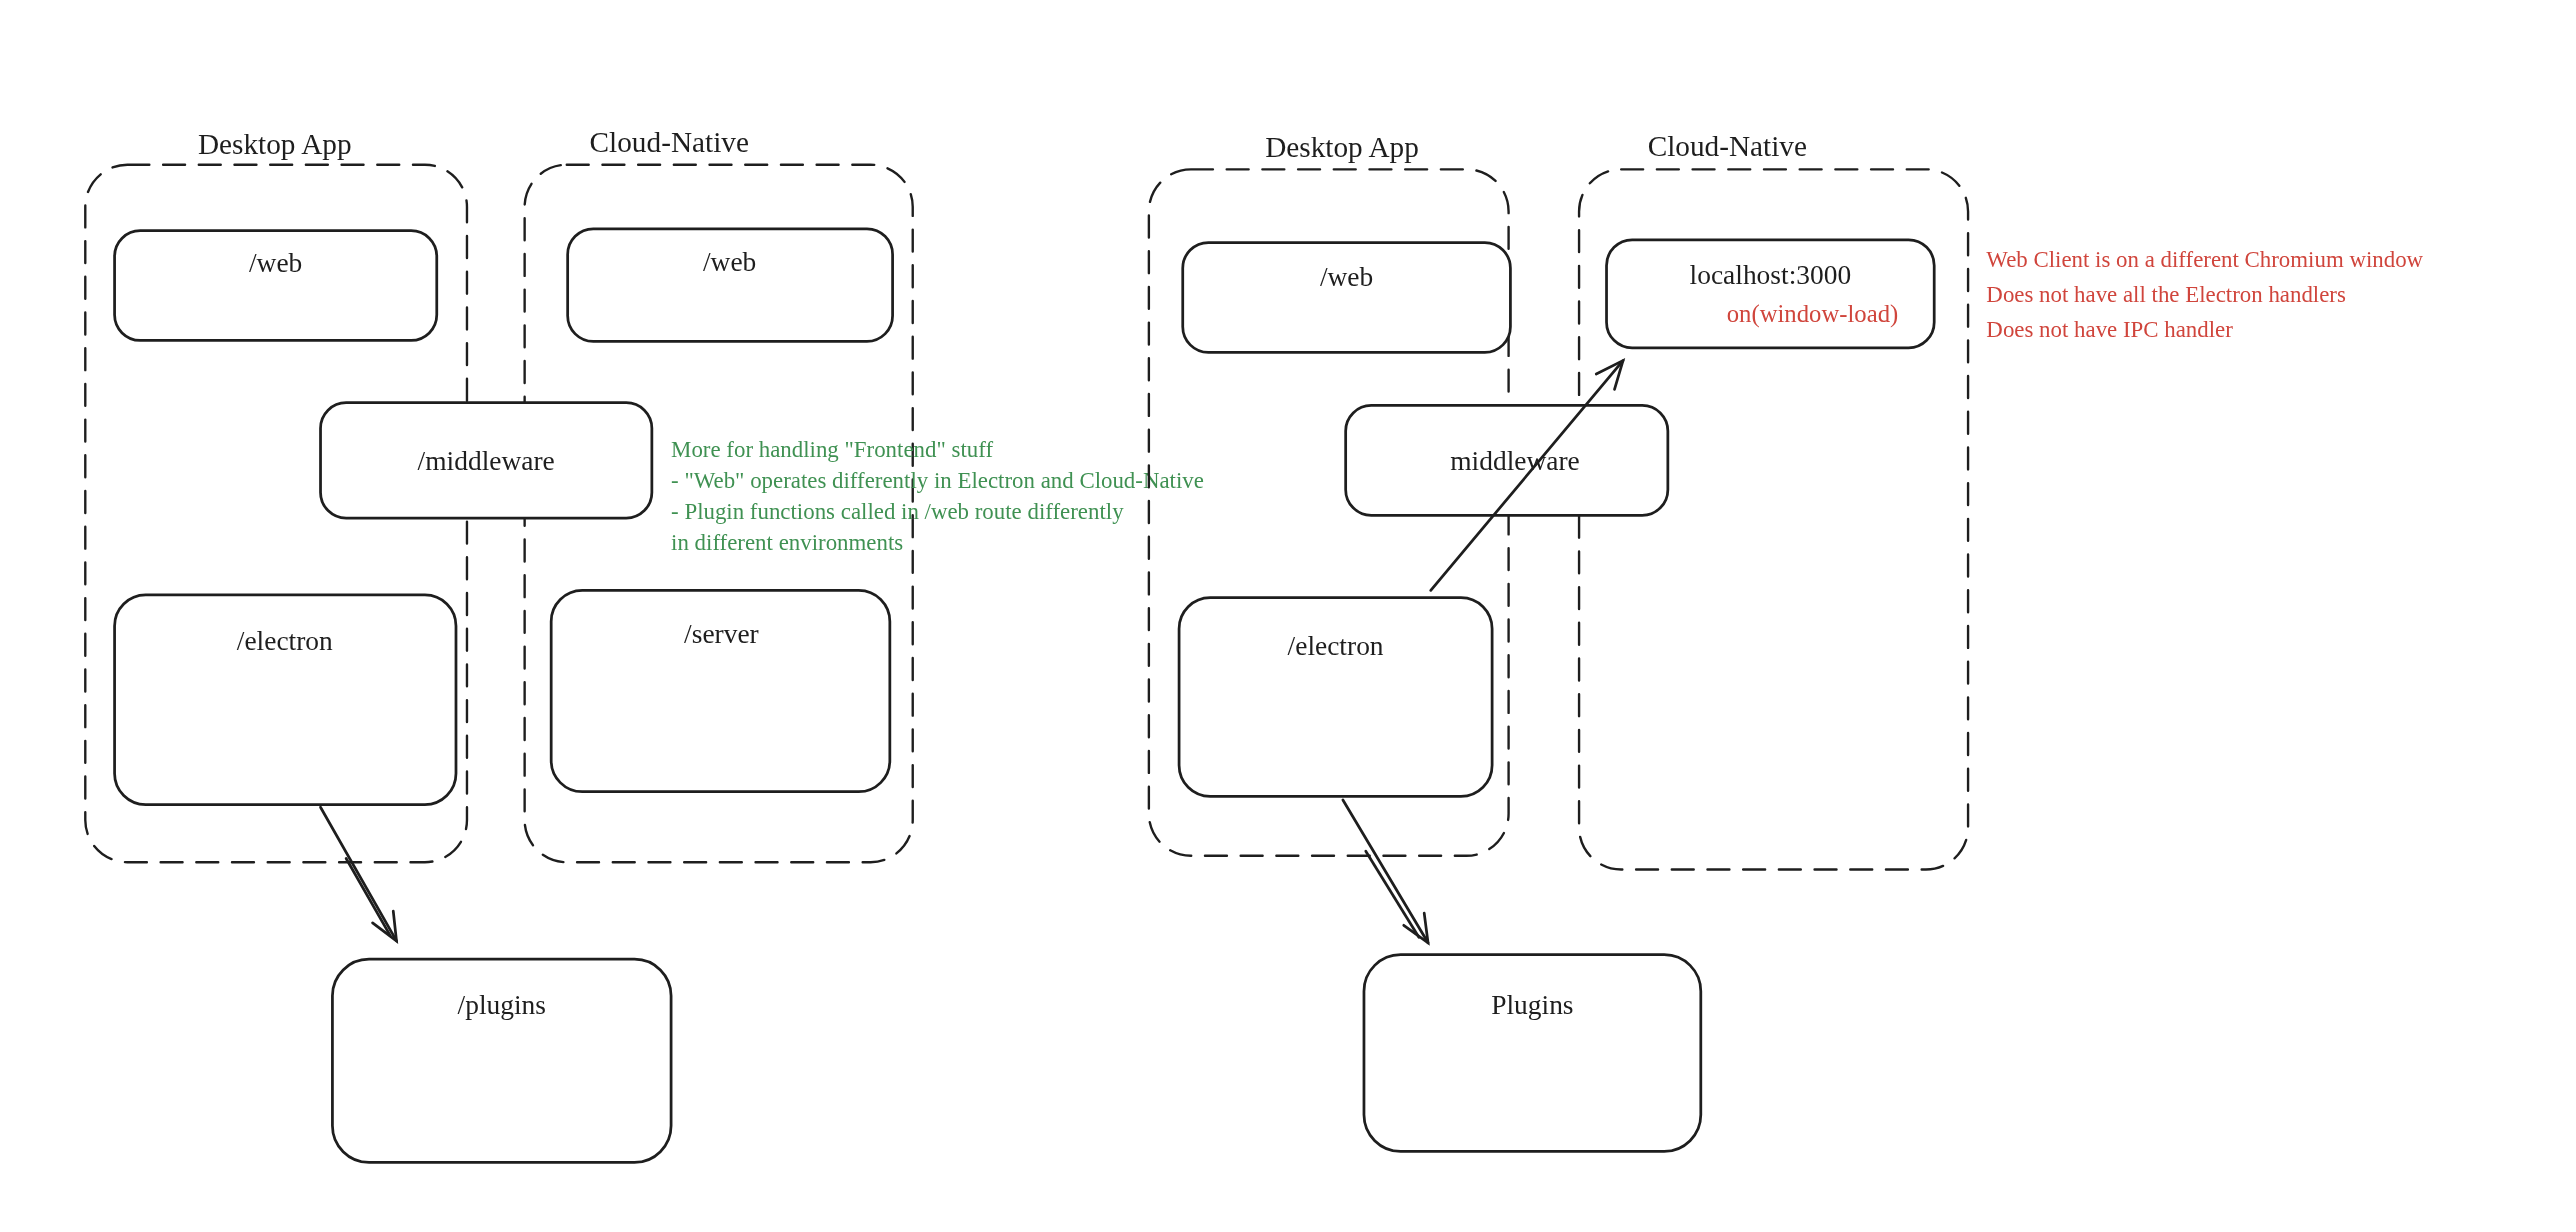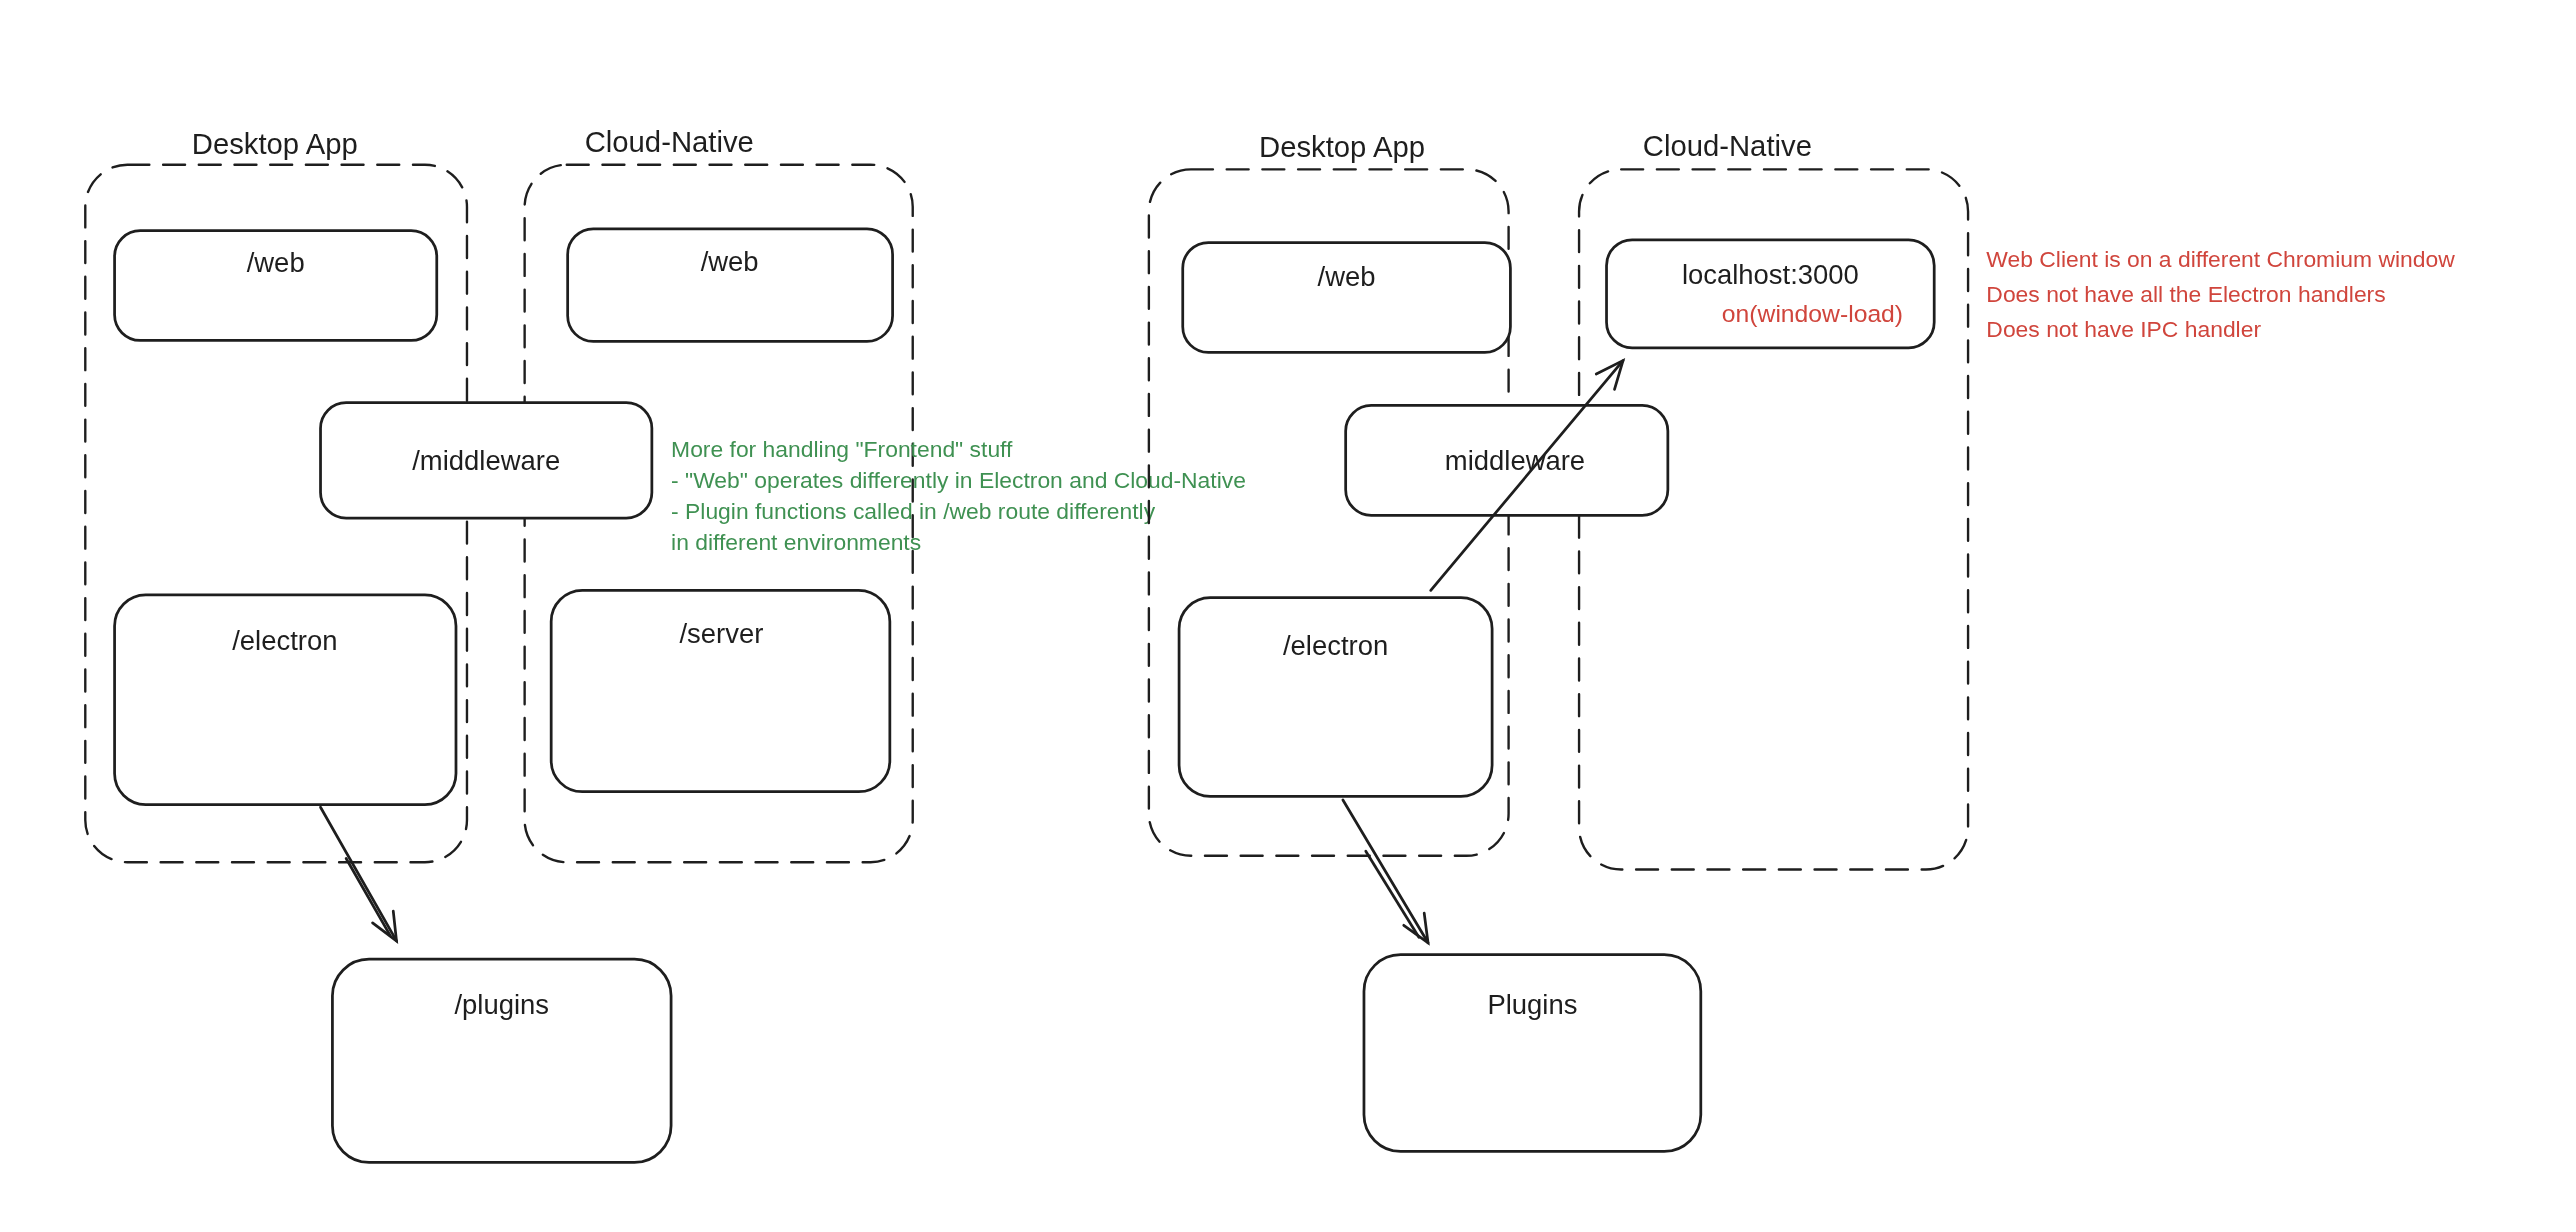--- a/index.html
+++ b/index.html
@@ -7,21 +7,21 @@
     padding: 0;
     background: #ffffff;
     width: 2576px;
     height: 1232px;
     overflow: hidden;
   }
   .canvas-wrap {
     position: relative;
     width: 2576px;
     height: 1232px;
-    font-family: Liberation Sans, sans-serif;
+    font-family: Liberation Serif, serif;
   }
   svg { display: block; }
   .container-rect {
     fill: none;
     stroke: #1e1e1e;
     stroke-width: 2.6;
     stroke-dasharray: 24 15;
     stroke-linecap: round;
   }
   .node-rect {

